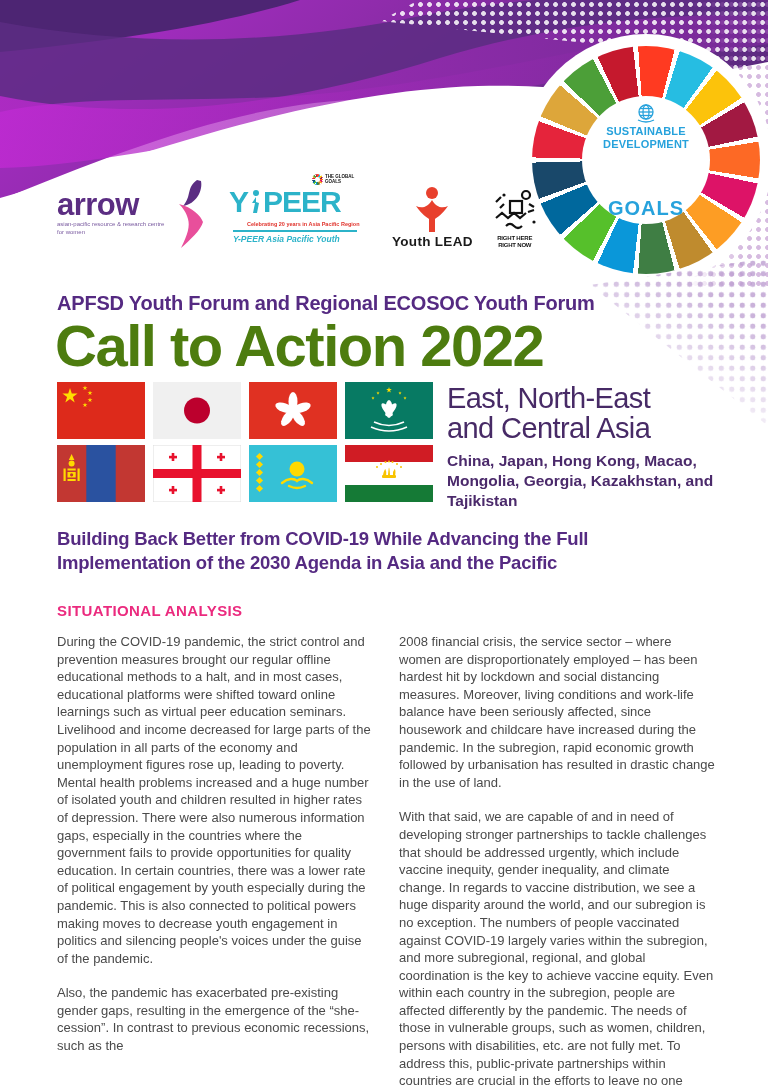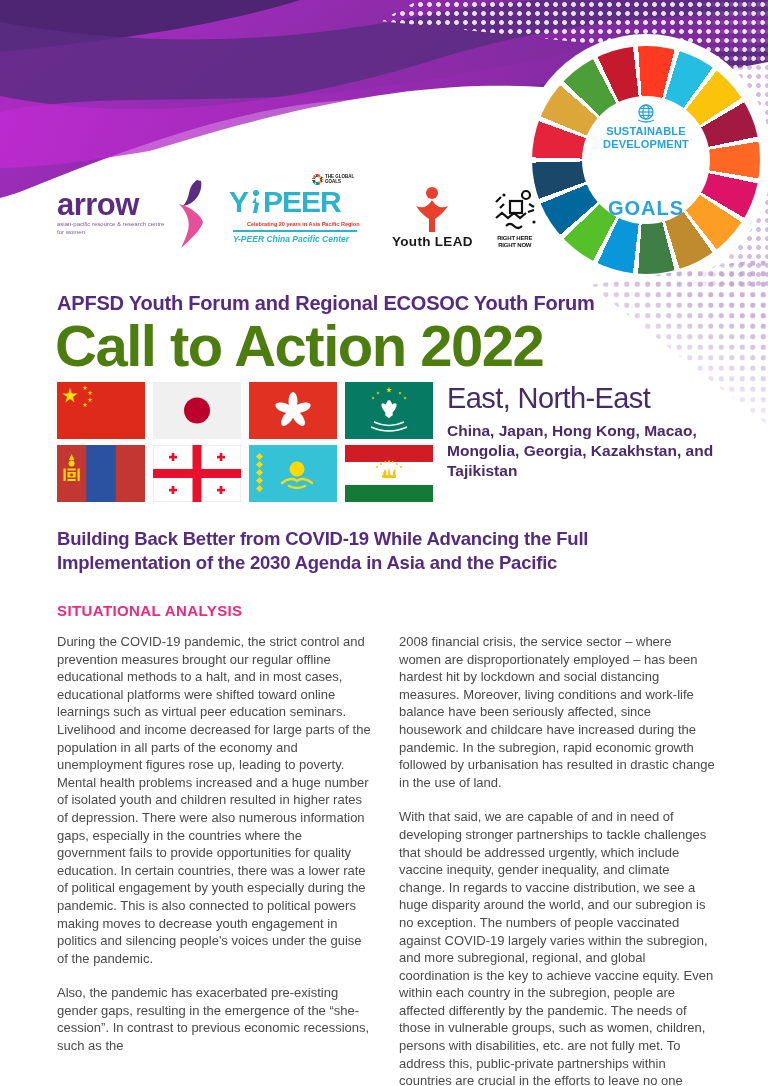--- a/index.html
+++ b/index.html
@@ -141,21 +141,21 @@
       <div class="yp-word">
         <span>Y</span>
         <svg width="15" height="26" viewBox="0 0 15 26">
           <circle cx="8" cy="4" r="3" fill="#2cb3c9"></circle>
           <path d="M8,8 L4,14 L7,14 L5,24 L9,24 L11,14 L8,13 Z" fill="#2cb3c9"></path>
         </svg>
         <span>PEER</span>
       </div>
       <div class="yp-tag-red">Celebrating 20 years in Asia Pacific Region</div>
       <div class="yp-rule"></div>
-      <div class="yp-tag-teal">Y-PEER China Pacific Center</div>
+      <div class="yp-tag-teal">Y-PEER Asia Pacific Youth</div>
     </div>
 
     <div class="logo-yl">
       <svg width="38" height="46" viewBox="0 0 38 46">
         <circle cx="19" cy="7" r="6" fill="#e8402d"></circle>
         <path d="M19,14 C15,21 9,23 3,20 C9,29 14,31 16,33 L16,46 H22 L22,33 C24,31 29,29 35,20 C29,23 23,21 19,14 Z" fill="#e8402d"></path>
       </svg>
       <div class="yl-text">Youth LEAD</div>
     </div>
 
@@ -301,20 +301,21 @@
             <circle cx="52" cy="19" r="1"></circle>
             <circle cx="56" cy="22" r="1"></circle>
         </g>
       </svg>
     </div>
   </div>
 
   <div class="region">
     <div class="region-title">
       <div>East, North-East</div>
+      <div>and Central Asia</div>
     </div>
     <div class="countries">China, Japan, Hong Kong, Macao, Mongolia, Georgia, Kazakhstan, and Tajikistan</div>
   </div>
 
   <div class="subtitle">Building Back Better from COVID-19 While Advancing the Full Implementation of the 2030 Agenda in Asia and the Pacific</div>
 
   <div class="section-heading">SITUATIONAL ANALYSIS</div>
   <div class="columns">
     <div class="col">
       <p>During the COVID-19 pandemic, the strict control and prevention measures brought our regular offline educational methods to a halt, and in most cases, educational platforms were shifted toward online learnings such as virtual peer education seminars. Livelihood and income decreased for large parts of the population in all parts of the economy and unemployment figures rose up, leading to poverty. Mental health problems increased and a huge number of isolated youth and children resulted in higher rates of depression. There were also numerous information gaps, especially in the countries where the government fails to provide opportunities for quality education. In certain countries, there was a lower rate of political engagement by youth especially during the pandemic. This is also connected to political powers making moves to decrease youth engagement in politics and silencing people's voices under the guise of the pandemic.</p>

